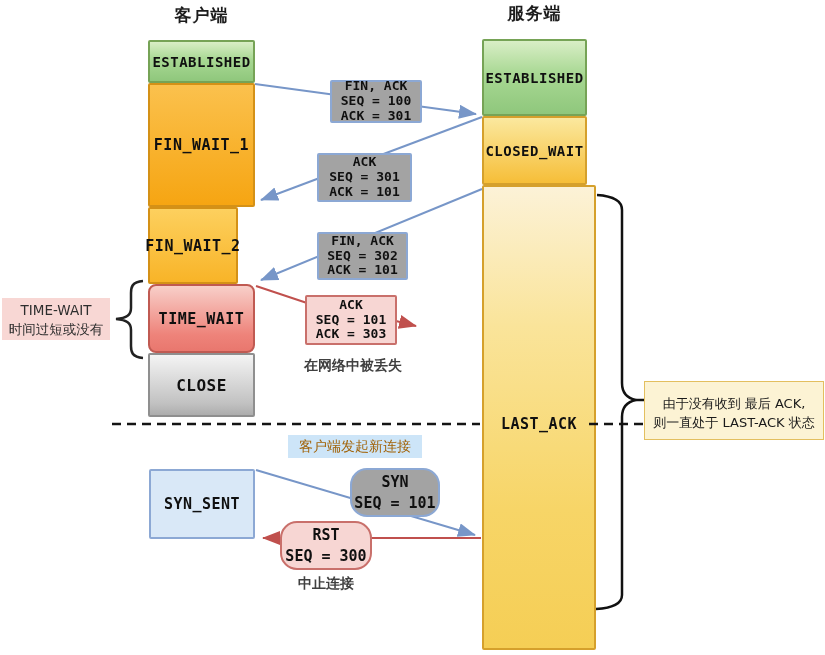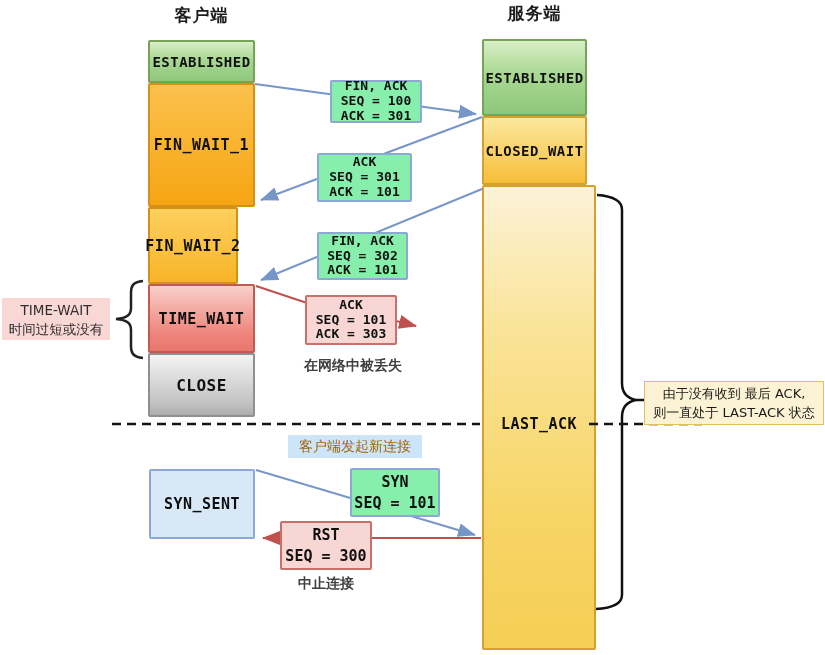--- a/index.html
+++ b/index.html
@@ -18,45 +18,45 @@
     box-sizing:border-box;letter-spacing:.5px;
   }
   .st-green1{background:linear-gradient(180deg,#d9eec6 0%,#a8d893 45%,#8fc77c 100%);border:2px solid #76a356;}
   .st-orange1{background:linear-gradient(180deg,#fbc14d,#f6a512);border:2px solid #d49117;}
   .st-orange2{background:linear-gradient(180deg,#fdd05e,#f8b428);border:2px solid #d49117;}
   .st-red{background:linear-gradient(180deg,#f8cfc9,#ee837a 75%,#e9776e);border:2px solid #c05a52;}
   .st-gray{background:linear-gradient(180deg,#f4f4f4,#c2c2c2 80%,#adadad);border:2px solid #8f8f8f;}
   .st-amber{background:linear-gradient(180deg,#fbe89e,#f6be38);border:2px solid #d5a02c;}
   .st-yellow{background:linear-gradient(180deg,#fcf2d7 0%,#fae49a 30%,#f7d567 70%,#f5ce55 100%);border:2px solid #d5a02c;}
   .msg{
-    position:absolute;z-index:3;background:#86efac;border:2px solid #8ca8d4;border-radius:2px;
+    position:absolute;z-index:3;background:#a3a3a3;border:2px solid #8ca8d4;border-radius:2px;
     font-family:"DejaVu Sans Mono","Liberation Mono",monospace;font-weight:bold;color:#101010;
     text-align:center;box-sizing:border-box;display:flex;flex-direction:column;justify-content:center;
   }
   .msg3{font-size:13px;line-height:14.7px;}
-  .msg2{font-size:15px;line-height:21px;}
+  .msg2{font-size:15px;line-height:21px;border-radius:17px;}
   .msg-lost{background:#f7d6d3;border-color:#c9706b;}
   .note{
     position:absolute;z-index:3;text-align:center;box-sizing:border-box;color:#2e2e2e;
   }
   .svg-layer{position:absolute;left:0;top:0;z-index:2;pointer-events:none;}
   .redtext{color:#404040;font-weight:600;}
 </style>
 </head>
 <body>
 
 <div id="canvas">
 
   <div class="hdr" style="left:148px;top:4px;width:107px;">客户端</div>
   <div class="hdr" style="left:482px;top:2px;width:105px;">服务端</div>
 
   <div class="col-box st-green1" style="left:148px;top:40px;width:107px;height:43px;font-size:14px;">ESTABLISHED</div>
   <div class="col-box st-orange1" style="left:148px;top:83px;width:107px;height:124px;font-size:15px;">FIN_WAIT_1</div>
   <div class="col-box st-orange2" style="left:148px;top:207px;width:90px;height:77px;font-size:15px;">FIN_WAIT_2</div>
-  <div class="col-box st-red" style="left:148px;top:284px;width:107px;height:69px;font-size:15px;">TIME_WAIT</div>
+  <div class="col-box st-red" style="left:148px;top:284px;width:107px;height:69px;font-size:15px;border-radius:8px;">TIME_WAIT</div>
   <div class="col-box st-gray" style="left:148px;top:353px;width:107px;height:64px;font-size:16px;">CLOSE</div>
 
   <div class="col-box st-green1" style="left:482px;top:39px;width:105px;height:77px;font-size:14px;">ESTABLISHED</div>
   <div class="col-box st-amber" style="left:482px;top:116px;width:105px;height:69px;font-size:14px;">CLOSED_WAIT</div>
   <div class="col-box st-yellow" style="left:482px;top:185px;width:114px;height:465px;font-size:15px;">
     <span style="position:absolute;top:228px;left:0;width:100%;text-align:center;">LAST_ACK</span>
   </div>
 
   <svg class="svg-layer" width="825" height="655" viewBox="0 0 825 655">
     <defs>
@@ -111,21 +111,21 @@
     <div>ACK = 303</div>
   </div>
 
   <div class="note redtext" style="left:298px;top:357px;width:110px;font-size:14px;">在网络中被丢失</div>
 
   <div class="note" style="left:2px;top:298px;width:108px;height:42px;background:#f8d7d4;font-size:13.5px;line-height:19px;padding-top:3px;">
     <div>TIME-WAIT</div>
     <div>时间过短或没有</div>
   </div>
 
-  <div class="note" style="left:644px;top:381px;width:180px;height:44px;background:#fcf3d4;border:1.5px solid #e3bf5f;font-size:13px;line-height:19px;padding-top:2px;color:#1a1a1a;">
+  <div class="note" style="left:644px;top:381px;width:180px;height:59px;background:#fcf3d4;border:1.5px solid #e3bf5f;font-size:13px;line-height:19px;padding-top:12px;color:#1a1a1a;">
     <div>由于没有收到 最后 ACK,</div>
     <div>则一直处于 LAST-ACK 状态</div>
   </div>
 
   <div class="note" style="left:288px;top:435px;width:134px;height:23px;background:#cde5f8;font-size:14px;line-height:23px;color:#a16207;">客户端发起新连接</div>
 
   <div class="col-box" style="left:149px;top:469px;width:106px;height:70px;background:#d9e8f7;border:2px solid #8ca8d4;font-size:15px;z-index:3;">SYN_SENT</div>
 
   <div class="msg msg2" style="left:350px;top:468px;width:90px;height:49px;">
     <div>SYN</div>

